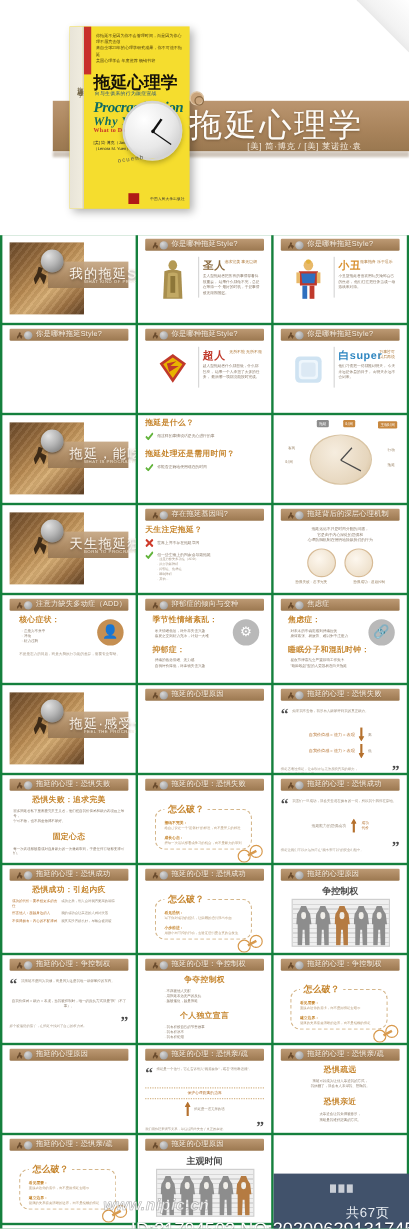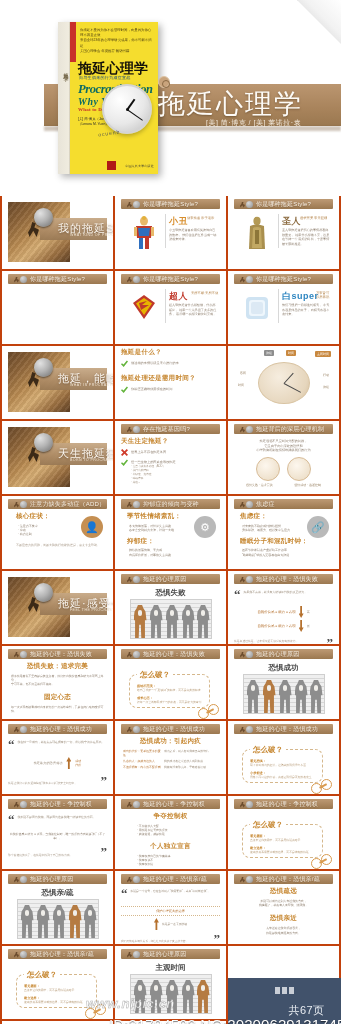--- a/index.html
+++ b/index.html
@@ -5,21 +5,21 @@
   * { box-sizing: border-box; margin: 0; padding: 0; }
   html, body {
     width: 341px; height: 1024px;
     background: #ffffff;
     font-family: "Liberation Sans", "DejaVu Sans", sans-serif;
     overflow: hidden;
   }
   #page {
     position: relative;
     width: 341px; height: 1024px;
-    background: #c2410c;
+    background: #15803d;
     overflow: hidden;
   }
 
   
   .hero {
     position: relative;
     width: 341px; height: 196px;
     background: #ffffff;
     overflow: hidden;
   }
@@ -534,20 +534,47 @@
       <div class="sbar">
         <span class="sbar-icon">
             <i class="rock"></i>
             <i class="man"></i>
           </span>
         <span class="sbar-txt">你是哪种拖延Style?</span>
       </div>
       <div class="sbody">
         <div class="persona-icon">
           <svg viewBox="0 0 26 34" width="26" height="34">
+              <ellipse cx="13" cy="5" rx="3.6" ry="4.2" fill="#b49a55"></ellipse>
+              <path d="M6 10 Q13 7 20 10 L21 33 L5 33 Z" fill="#a98f4e"></path>
+              <path d="M9 12 Q13 10 17 12 L18 32 L8 32 Z" fill="#c2a964"></path>
+              <rect x="11" y="14" width="4" height="14" fill="#8d7639"></rect>
+            </svg>
+        </div>
+        <div class="persona-div"></div>
+        <div class="persona-h" style="color:#8b6a3f">圣人</div>
+        <div class="persona-tag" style="left:66px">追求完美
+事无巨细</div>
+        <div class="persona-p">圣人型拖延者把所有的事情都看得很重要，
+结果什么都做不完，总是在等待一个
+最好的时机，于是事情被无限期推迟。</div>
+      </div>
+    </div>
+
+    <div class="slide">
+      <div class="sbar">
+        <span class="sbar-icon">
+            <i class="rock"></i>
+            <i class="man"></i>
+          </span>
+        <span class="sbar-txt">你是哪种拖延Style?</span>
+      </div>
+      <div class="sbody">
+        <div class="persona-icon">
+          <svg viewBox="0 0 26 34" width="26" height="34">
               <ellipse cx="13" cy="5" rx="4" ry="4.5" fill="#e8b96a"></ellipse>
               <path d="M5 10 L21 10 L20 22 L6 22 Z" fill="#c0392b"></path>
               <path d="M7 12 L19 12 L18 20 L8 20 Z" fill="#2e6fbf"></path>
               <rect x="8" y="22" width="4" height="11" fill="#2e6fbf"></rect>
               <rect x="14" y="22" width="4" height="11" fill="#c0392b"></rect>
               <rect x="3" y="11" width="3" height="9" fill="#e8b96a"></rect>
               <rect x="20" y="11" width="3" height="9" fill="#e8b96a"></rect>
               <circle cx="13" cy="2" r="2" fill="#e2b13c"></circle>
             </svg>
         </div>
@@ -561,47 +588,20 @@
     </div>
 
     <div class="slide">
       <div class="sbar">
         <span class="sbar-icon">
             <i class="rock"></i>
             <i class="man"></i>
           </span>
         <span class="sbar-txt">你是哪种拖延Style?</span>
       </div>
-      <div class="sbody">
-        <div class="persona-icon">
-          <svg viewBox="0 0 26 34" width="26" height="34">
-              <ellipse cx="13" cy="5" rx="3.6" ry="4.2" fill="#b49a55"></ellipse>
-              <path d="M6 10 Q13 7 20 10 L21 33 L5 33 Z" fill="#a98f4e"></path>
-              <path d="M9 12 Q13 10 17 12 L18 32 L8 32 Z" fill="#c2a964"></path>
-              <rect x="11" y="14" width="4" height="14" fill="#8d7639"></rect>
-            </svg>
-        </div>
-        <div class="persona-div"></div>
-        <div class="persona-h" style="color:#8b6a3f">圣人</div>
-        <div class="persona-tag" style="left:66px">追求完美
-事无巨细</div>
-        <div class="persona-p">圣人型拖延者把所有的事情都看得很重要，
-结果什么都做不完，总是在等待一个
-最好的时机，于是事情被无限期推迟。</div>
-      </div>
-    </div>
-
-    <div class="slide">
-      <div class="sbar">
-        <span class="sbar-icon">
-            <i class="rock"></i>
-            <i class="man"></i>
-          </span>
-        <span class="sbar-txt">你是哪种拖延Style?</span>
-      </div>
     </div>
 
     <div class="slide">
       <div class="sbar">
         <span class="sbar-icon">
             <i class="rock"></i>
             <i class="man"></i>
           </span>
         <span class="sbar-txt">你是哪种拖延Style?</span>
       </div>
@@ -819,225 +819,205 @@
     </div>
 
     <div class="slide">
       <div class="sbar">
         <span class="sbar-icon">
             <i class="rock"></i>
             <i class="man"></i>
           </span>
         <span class="sbar-txt">拖延的心理原因</span>
       </div>
-      <div class="sbody">
-        <div class="lineup-title">恐惧失败</div>
+    </div>
+
+    <div class="slide">
+      <div class="sbar">
+        <span class="sbar-icon">
+            <i class="rock"></i>
+            <i class="man"></i>
+          </span>
+        <span class="sbar-txt">拖延的心理：恐惧失败</span>
+      </div>
+      <div class="sbody">
+        <div style="display:flex;gap:3px;margin-top:3px">
+          <span class="qmark">“</span>
+          <span style="font-size:2.9px;line-height:4px;color:#9a8b79;flex:1">如果我不去做，就没有人能够评判我的真正能力。</span>
+        </div>
+        <div style="display:flex;align-items:center;justify-content:center;gap:3px;margin-top:6px">
+          <span style="font-size:3.4px;color:#b5712e">自我价值感 = 能力 = 表现</span>
+          <span class="arrow-down"></span>
+          <span style="font-size:3px;color:#9a8b79">高</span>
+        </div>
+        <div style="display:flex;align-items:center;justify-content:center;gap:3px;margin-top:2px">
+          <span style="font-size:3.4px;color:#b5712e">自我价值感 = 能力 &gt; 表现</span>
+          <span class="arrow-down"></span>
+          <span style="font-size:3px;color:#9a8b79">低</span>
+        </div>
+        <div style="display:flex;gap:3px;margin-top:6px;align-items:flex-end">
+          <span style="font-size:2.8px;line-height:3.8px;color:#a79887;flex:1;white-space:pre-line">拖延者通过拖延，让表现永远无法反映真实的能力，
+从而保护了脆弱的自尊。</span>
+          <span class="qmark close">”</span>
+        </div>
+      </div>
+    </div>
+
+    <div class="slide">
+      <div class="sbar">
+        <span class="sbar-icon">
+            <i class="rock"></i>
+            <i class="man"></i>
+          </span>
+        <span class="sbar-txt">拖延的心理：恐惧失败</span>
+      </div>
+      <div class="sbody">
+        <div class="h-orange" style="text-align:center">恐惧失败：追求完美</div>
+        <div style="font-size:2.9px;line-height:4.2px;color:#8a7a69;white-space:pre-line;margin:0 3px">很多拖延者私下里都是完美主义者，他们把自我价值感和能力表现画上等号，
+宁可不做，也不愿意做得不够好。</div>
+        <div class="h-orange" style="text-align:center;margin-top:6px">固定心态</div>
+        <div style="font-size:2.9px;line-height:4.2px;color:#8a7a69;margin:0 3px">每一次表现都被看成对自身能力的一次最终审判，于是任何行动都变得可怕。</div>
+      </div>
+    </div>
+
+    <div class="slide">
+      <div class="sbar">
+        <span class="sbar-icon">
+            <i class="rock"></i>
+            <i class="man"></i>
+          </span>
+        <span class="sbar-txt">拖延的心理：恐惧失败</span>
+      </div>
+      <div class="sbody">
+        <div class="dashcard">
+          <span class="dash-h">怎么破？</span>
+          <div style="font-size:3.2px;color:#c6862f;font-weight:bold">接纳不完美：</div>
+          <div style="font-size:2.8px;line-height:4px;color:#b79b78;margin-bottom:4px">给自己设定一个"足够好"的标准，而不是完美的标准</div>
+          <div style="font-size:3.2px;color:#c6862f;font-weight:bold">成长心态：</div>
+          <div style="font-size:2.8px;line-height:4px;color:#b79b78">把每一次尝试都看成学习的机会，而不是能力的审判</div>
+        </div>
+        <div class="cuffs">
+          <i class="ring a"></i>
+            <i class="ring b"></i>
+            <i class="bar"></i>
+        </div>
+      </div>
+    </div>
+
+
+    <div class="slide">
+      <div class="sbar">
+        <span class="sbar-icon">
+            <i class="rock"></i>
+            <i class="man"></i>
+          </span>
+        <span class="sbar-txt">拖延的心理：恐惧成功</span>
+      </div>
+      <div class="sbody">
+        <div style="display:flex;gap:3px;margin-top:3px">
+          <span class="qmark">“</span>
+          <span style="font-size:2.9px;line-height:4px;color:#9a8b79;flex:1">我害怕一旦成功，就会失去现在拥有的一切，所以我宁愿停在原地。</span>
+        </div>
+        <div style="display:flex;align-items:center;justify-content:center;gap:4px;margin-top:7px">
+          <span style="font-size:3.2px;color:#9a8b79">拖延能力的恐惧成功</span>
+          <span class="arrow-up"></span>
+          <span style="font-size:3px;color:#b5712e;line-height:4px"><span>成功</span><br><span>代价</span></span>
+        </div>
+        <div style="display:flex;gap:3px;margin-top:7px;align-items:flex-end">
+          <span style="font-size:2.8px;line-height:3.8px;color:#a79887;flex:1">拖延让我们可以永远停留在"我本来可以"的安全幻想中。</span>
+          <span class="qmark close">”</span>
+        </div>
+      </div>
+    </div>
+
+    <div class="slide">
+      <div class="sbar">
+        <span class="sbar-icon">
+            <i class="rock"></i>
+            <i class="man"></i>
+          </span>
+        <span class="sbar-txt">拖延的心理：恐惧成功</span>
+      </div>
+      <div class="sbody">
+        <div class="h-orange" style="text-align:center">恐惧成功：引起内疚</div>
+        <div style="display:flex;gap:3px;margin:0 2px 2px">
+          <span style="font-size:2.9px;color:#b5712e;flex:0 0 40%">成功的代价：要承担更多的责任</span>
+          <span style="font-size:2.8px;color:#9a8b79;flex:1">成功之后，别人会对我有更高的期待</span>
+        </div>
+        <div style="display:flex;gap:3px;margin:0 2px 2px">
+          <span style="font-size:2.9px;color:#b5712e;flex:0 0 40%">伤害他人：超越身边的人</span>
+          <span style="font-size:2.8px;color:#9a8b79;flex:1">我的成功会让亲近的人感到失落</span>
+        </div>
+        <div style="display:flex;gap:3px;margin:0 2px">
+          <span style="font-size:2.9px;color:#b5712e;flex:0 0 40%">不值得拥有：内心的不配得感</span>
+          <span style="font-size:2.8px;color:#9a8b79;flex:1">我其实没有那么好，早晚会被识破</span>
+        </div>
+      </div>
+    </div>
+
+    <div class="slide">
+      <div class="sbar">
+        <span class="sbar-icon">
+            <i class="rock"></i>
+            <i class="man"></i>
+          </span>
+        <span class="sbar-txt">拖延的心理：恐惧成功</span>
+      </div>
+      <div class="sbody">
+        <div class="dashcard">
+          <span class="dash-h">怎么破？</span>
+          <div style="font-size:3.2px;color:#c6862f;font-weight:bold">看见恐惧：</div>
+          <div style="font-size:2.8px;line-height:4px;color:#b79b78;margin-bottom:4px">写下你对成功的担忧，让隐藏的恐惧浮出水面</div>
+          <div style="font-size:3.2px;color:#c6862f;font-weight:bold">小步前进：</div>
+          <div style="font-size:2.8px;line-height:4px;color:#b79b78">用微小而可控的行动，去验证恐惧是否真的会发生</div>
+        </div>
+        <div class="cuffs">
+          <i class="ring a"></i>
+            <i class="ring b"></i>
+            <i class="bar"></i>
+        </div>
+      </div>
+    </div>
+
+    <div class="slide">
+      <div class="sbar">
+        <span class="sbar-icon">
+            <i class="rock"></i>
+            <i class="man"></i>
+          </span>
+        <span class="sbar-txt">拖延的心理原因</span>
+      </div>
+      <div class="sbody">
+        <div class="lineup-title">争控制权</div>
         <div class="lineup">
-          <span class="fig hl" style="left:3px">
+          <span class="fig" style="left:3px">
               <i class="face"></i>
             </span>
           <span class="fig" style="left:19px">
               <i class="face"></i>
             </span>
-          <span class="fig" style="left:35px">
+          <span class="fig hl" style="left:35px">
               <i class="face"></i>
             </span>
           <span class="fig" style="left:51px">
               <i class="face"></i>
             </span>
           <span class="fig" style="left:66px">
               <i class="face"></i>
             </span>
         </div>
       </div>
     </div>
 
     <div class="slide">
       <div class="sbar">
         <span class="sbar-icon">
             <i class="rock"></i>
             <i class="man"></i>
           </span>
-        <span class="sbar-txt">拖延的心理：恐惧失败</span>
-      </div>
-      <div class="sbody">
-        <div style="display:flex;gap:3px;margin-top:3px">
-          <span class="qmark">“</span>
-          <span style="font-size:2.9px;line-height:4px;color:#9a8b79;flex:1">如果我不去做，就没有人能够评判我的真正能力。</span>
-        </div>
-        <div style="display:flex;align-items:center;justify-content:center;gap:3px;margin-top:6px">
-          <span style="font-size:3.4px;color:#b5712e">自我价值感 = 能力 = 表现</span>
-          <span class="arrow-down"></span>
-          <span style="font-size:3px;color:#9a8b79">高</span>
-        </div>
-        <div style="display:flex;align-items:center;justify-content:center;gap:3px;margin-top:2px">
-          <span style="font-size:3.4px;color:#b5712e">自我价值感 = 能力 &gt; 表现</span>
-          <span class="arrow-down"></span>
-          <span style="font-size:3px;color:#9a8b79">低</span>
-        </div>
-        <div style="display:flex;gap:3px;margin-top:6px;align-items:flex-end">
-          <span style="font-size:2.8px;line-height:3.8px;color:#a79887;flex:1;white-space:pre-line">拖延者通过拖延，让表现永远无法反映真实的能力，
-从而保护了脆弱的自尊。</span>
-          <span class="qmark close">”</span>
-        </div>
-      </div>
-    </div>
-
-    <div class="slide">
-      <div class="sbar">
-        <span class="sbar-icon">
-            <i class="rock"></i>
-            <i class="man"></i>
-          </span>
-        <span class="sbar-txt">拖延的心理：恐惧失败</span>
-      </div>
-      <div class="sbody">
-        <div class="h-orange" style="text-align:center">恐惧失败：追求完美</div>
-        <div style="font-size:2.9px;line-height:4.2px;color:#8a7a69;white-space:pre-line;margin:0 3px">很多拖延者私下里都是完美主义者，他们把自我价值感和能力表现画上等号，
-宁可不做，也不愿意做得不够好。</div>
-        <div class="h-orange" style="text-align:center;margin-top:6px">固定心态</div>
-        <div style="font-size:2.9px;line-height:4.2px;color:#8a7a69;margin:0 3px">每一次表现都被看成对自身能力的一次最终审判，于是任何行动都变得可怕。</div>
-      </div>
-    </div>
-
-    <div class="slide">
-      <div class="sbar">
-        <span class="sbar-icon">
-            <i class="rock"></i>
-            <i class="man"></i>
-          </span>
-        <span class="sbar-txt">拖延的心理：恐惧失败</span>
-      </div>
-      <div class="sbody">
-        <div class="dashcard">
-          <span class="dash-h">怎么破？</span>
-          <div style="font-size:3.2px;color:#c6862f;font-weight:bold">接纳不完美：</div>
-          <div style="font-size:2.8px;line-height:4px;color:#b79b78;margin-bottom:4px">给自己设定一个"足够好"的标准，而不是完美的标准</div>
-          <div style="font-size:3.2px;color:#c6862f;font-weight:bold">成长心态：</div>
-          <div style="font-size:2.8px;line-height:4px;color:#b79b78">把每一次尝试都看成学习的机会，而不是能力的审判</div>
-        </div>
-        <div class="cuffs">
-          <i class="ring a"></i>
-            <i class="ring b"></i>
-            <i class="bar"></i>
-        </div>
-      </div>
-    </div>
-
-    <div class="slide">
-      <div class="sbar">
-        <span class="sbar-icon">
-            <i class="rock"></i>
-            <i class="man"></i>
-          </span>
-        <span class="sbar-txt">拖延的心理原因</span>
-      </div>
-      <div class="sbody">
-        <div class="lineup-title">恐惧成功</div>
-        <div class="lineup">
-          <span class="fig" style="left:3px">
-              <i class="face"></i>
-            </span>
-          <span class="fig hl" style="left:19px">
-              <i class="face"></i>
-            </span>
-          <span class="fig" style="left:35px">
-              <i class="face"></i>
-            </span>
-          <span class="fig" style="left:51px">
-              <i class="face"></i>
-            </span>
-          <span class="fig" style="left:66px">
-              <i class="face"></i>
-            </span>
-        </div>
-      </div>
-    </div>
-
-    <div class="slide">
-      <div class="sbar">
-        <span class="sbar-icon">
-            <i class="rock"></i>
-            <i class="man"></i>
-          </span>
-        <span class="sbar-txt">拖延的心理：恐惧成功</span>
-      </div>
-      <div class="sbody">
-        <div style="display:flex;gap:3px;margin-top:3px">
-          <span class="qmark">“</span>
-          <span style="font-size:2.9px;line-height:4px;color:#9a8b79;flex:1">我害怕一旦成功，就会失去现在拥有的一切，所以我宁愿停在原地。</span>
-        </div>
-        <div style="display:flex;align-items:center;justify-content:center;gap:4px;margin-top:7px">
-          <span style="font-size:3.2px;color:#9a8b79">拖延能力的恐惧成功</span>
-          <span class="arrow-up"></span>
-          <span style="font-size:3px;color:#b5712e;line-height:4px"><span>成功</span><br><span>代价</span></span>
-        </div>
-        <div style="display:flex;gap:3px;margin-top:7px;align-items:flex-end">
-          <span style="font-size:2.8px;line-height:3.8px;color:#a79887;flex:1">拖延让我们可以永远停留在"我本来可以"的安全幻想中。</span>
-          <span class="qmark close">”</span>
-        </div>
-      </div>
-    </div>
-
-    <div class="slide">
-      <div class="sbar">
-        <span class="sbar-icon">
-            <i class="rock"></i>
-            <i class="man"></i>
-          </span>
-        <span class="sbar-txt">拖延的心理：恐惧成功</span>
-      </div>
-      <div class="sbody">
-        <div class="h-orange" style="text-align:center">恐惧成功：引起内疚</div>
-        <div style="display:flex;gap:3px;margin:0 2px 2px">
-          <span style="font-size:2.9px;color:#b5712e;flex:0 0 40%">成功的代价：要承担更多的责任</span>
-          <span style="font-size:2.8px;color:#9a8b79;flex:1">成功之后，别人会对我有更高的期待</span>
-        </div>
-        <div style="display:flex;gap:3px;margin:0 2px 2px">
-          <span style="font-size:2.9px;color:#b5712e;flex:0 0 40%">伤害他人：超越身边的人</span>
-          <span style="font-size:2.8px;color:#9a8b79;flex:1">我的成功会让亲近的人感到失落</span>
-        </div>
-        <div style="display:flex;gap:3px;margin:0 2px">
-          <span style="font-size:2.9px;color:#b5712e;flex:0 0 40%">不值得拥有：内心的不配得感</span>
-          <span style="font-size:2.8px;color:#9a8b79;flex:1">我其实没有那么好，早晚会被识破</span>
-        </div>
-      </div>
-    </div>
-
-    <div class="slide">
-      <div class="sbar">
-        <span class="sbar-icon">
-            <i class="rock"></i>
-            <i class="man"></i>
-          </span>
-        <span class="sbar-txt">拖延的心理：恐惧成功</span>
-      </div>
-      <div class="sbody">
-        <div class="dashcard">
-          <span class="dash-h">怎么破？</span>
-          <div style="font-size:3.2px;color:#c6862f;font-weight:bold">看见恐惧：</div>
-          <div style="font-size:2.8px;line-height:4px;color:#b79b78;margin-bottom:4px">写下你对成功的担忧，让隐藏的恐惧浮出水面</div>
-          <div style="font-size:3.2px;color:#c6862f;font-weight:bold">小步前进：</div>
-          <div style="font-size:2.8px;line-height:4px;color:#b79b78">用微小而可控的行动，去验证恐惧是否真的会发生</div>
-        </div>
-        <div class="cuffs">
-          <i class="ring a"></i>
-            <i class="ring b"></i>
-            <i class="bar"></i>
-        </div>
-      </div>
-    </div>
-
-
-    <div class="slide">
-      <div class="sbar">
-        <span class="sbar-icon">
-            <i class="rock"></i>
-            <i class="man"></i>
-          </span>
         <span class="sbar-txt">拖延的心理：争控制权</span>
       </div>
       <div class="sbody">
         <div style="display:flex;gap:3px;margin-top:3px">
           <span class="qmark">“</span>
           <span style="font-size:2.9px;line-height:4px;color:#9a8b79;flex:1">我拖延不是因为我懒，而是因为这是我唯一能够掌控的东西。</span>
         </div>
         <div style="font-size:2.9px;line-height:4.2px;color:#8a7a69;text-align:center;margin-top:7px">自我价值感 = 能力 = 表现，当我被控制时，唯一的反抗方式就是"拖"（不了事）。</div>
         <div style="display:flex;gap:3px;margin-top:7px;align-items:flex-end">
           <span style="font-size:2.8px;line-height:3.8px;color:#a79887;flex:1">那个被催促的孩子，在拖延中找到了自己的权力感。</span>
@@ -1090,40 +1070,20 @@
       </div>
     </div>
 
     <div class="slide">
       <div class="sbar">
         <span class="sbar-icon">
             <i class="rock"></i>
             <i class="man"></i>
           </span>
         <span class="sbar-txt">拖延的心理原因</span>
-      </div>
-      <div class="sbody">
-        <div class="lineup-title">恐惧亲/疏</div>
-        <div class="lineup">
-          <span class="fig" style="left:3px">
-              <i class="face"></i>
-            </span>
-          <span class="fig" style="left:19px">
-              <i class="face"></i>
-            </span>
-          <span class="fig" style="left:35px">
-              <i class="face"></i>
-            </span>
-          <span class="fig hl" style="left:51px">
-              <i class="face"></i>
-            </span>
-          <span class="fig" style="left:66px">
-              <i class="face"></i>
-            </span>
-        </div>
       </div>
     </div>
 
     <div class="slide">
       <div class="sbar">
         <span class="sbar-icon">
             <i class="rock"></i>
             <i class="man"></i>
           </span>
         <span class="sbar-txt">拖延的心理：恐惧亲/疏</span>

